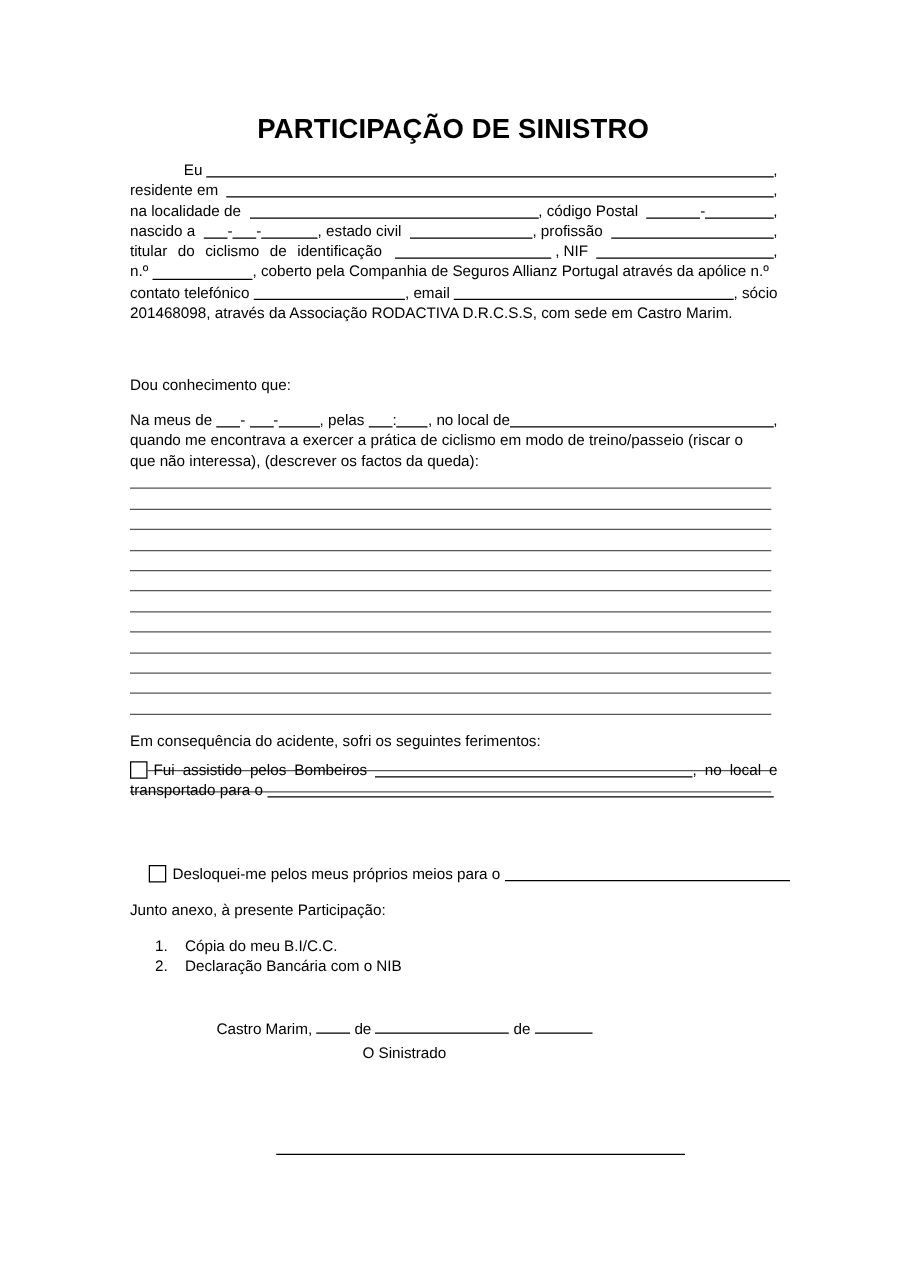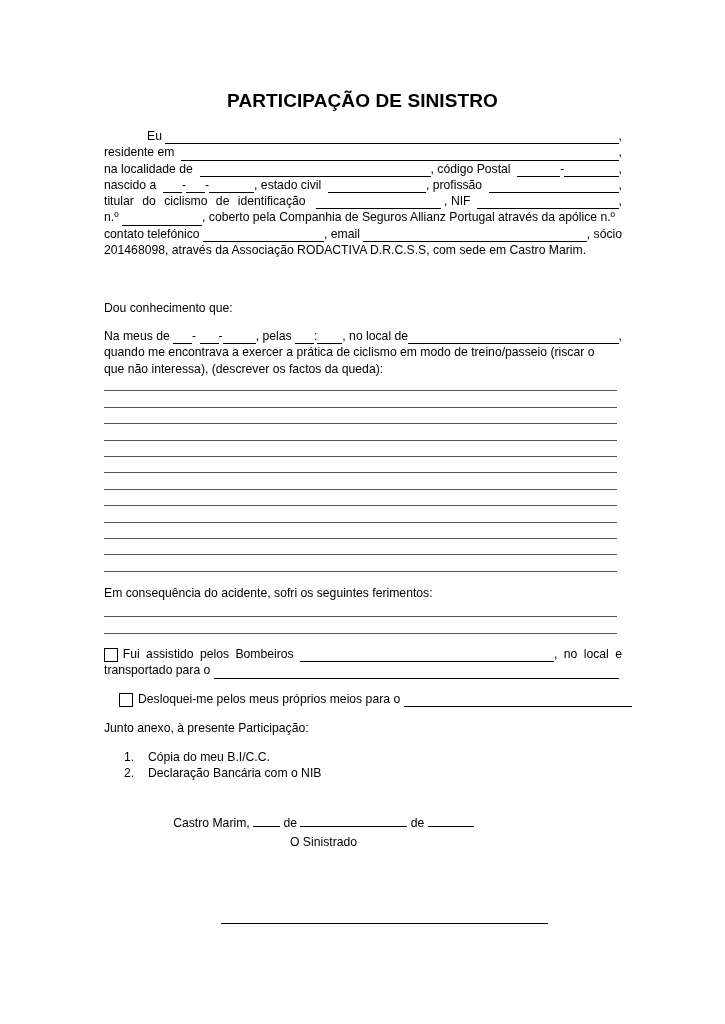--- a/index.html
+++ b/index.html
@@ -7,32 +7,32 @@
     body {
       font-family: "Liberation Sans", sans-serif;
       color: #000000;
       font-size: 12.2px;
       position: relative;
       overflow: hidden;
     }
     .page { position: absolute; left: 0; top: 0; width: 725px; height: 1024px; }
     .title {
       position: absolute; left: 0; width: 725px; top: 90px;
-      text-align: center; font-weight: bold; font-size: 19px; letter-spacing: 0.1px;
+      text-align: center; font-weight: bold; font-size: 22px; letter-spacing: 0.1px;
     }
     .para {
       position: absolute; left: 104px; width: 518px;
       line-height: 16.3px; text-align: justify;
     }
     .line { display: block; white-space: nowrap; }
     .indent { padding-left: 43px; }
     .blank {
       display: inline-block; border-bottom: 1px solid #000; height: 12px; vertical-align: baseline;
     }
-    .fill-row { display: flex; align-items: flex-end; white-space: nowrap; }
+    .fill-row { display: flex; align-items: center; white-space: nowrap; }
     .fill-row .blank.grow { flex: 1; }
     .rule-lines { position: absolute; left: 104px; width: 513px; }
     .rule { height: 16.4px; border-bottom: 1px solid #555; }
     .checkbox {
       display: inline-block; width: 14px; height: 14px; border: 1.2px solid #000;
       vertical-align: -2px; margin-right: 5px; background: #fff;
     }
     ol.annex { position: absolute; left: 124px; list-style: none; line-height: 16.3px; }
     ol.annex li { display: flex; }
     ol.annex li .num { width: 24px; }
@@ -134,21 +134,21 @@
     <div class="rule"></div>
     <div class="rule"></div>
   </div>
 
   <div class="para" style="top:585px;">Em consequência do acidente, sofri os seguintes ferimentos:</div>
   <div class="rule-lines" style="top:601px;">
     <div class="rule"></div>
     <div class="rule"></div>
   </div>
 
-  <div class="para" style="top:646px;">
+  <div class="para" style="top:608px;">
     <div class="fill-row">
       <span class="checkbox"></span>
       <span style="word-spacing:3px;">Fui assistido pelos Bombeiros</span>&nbsp;&nbsp;
       <span class="blank" style="width:258px;"></span>
       <span style="flex:1;text-align:right;word-spacing:3px;">, no local e</span>
     </div>
     <div class="fill-row">
       <span>transportado para o</span>&nbsp;
       <span class="blank" style="width:405px;"></span>
     </div>

